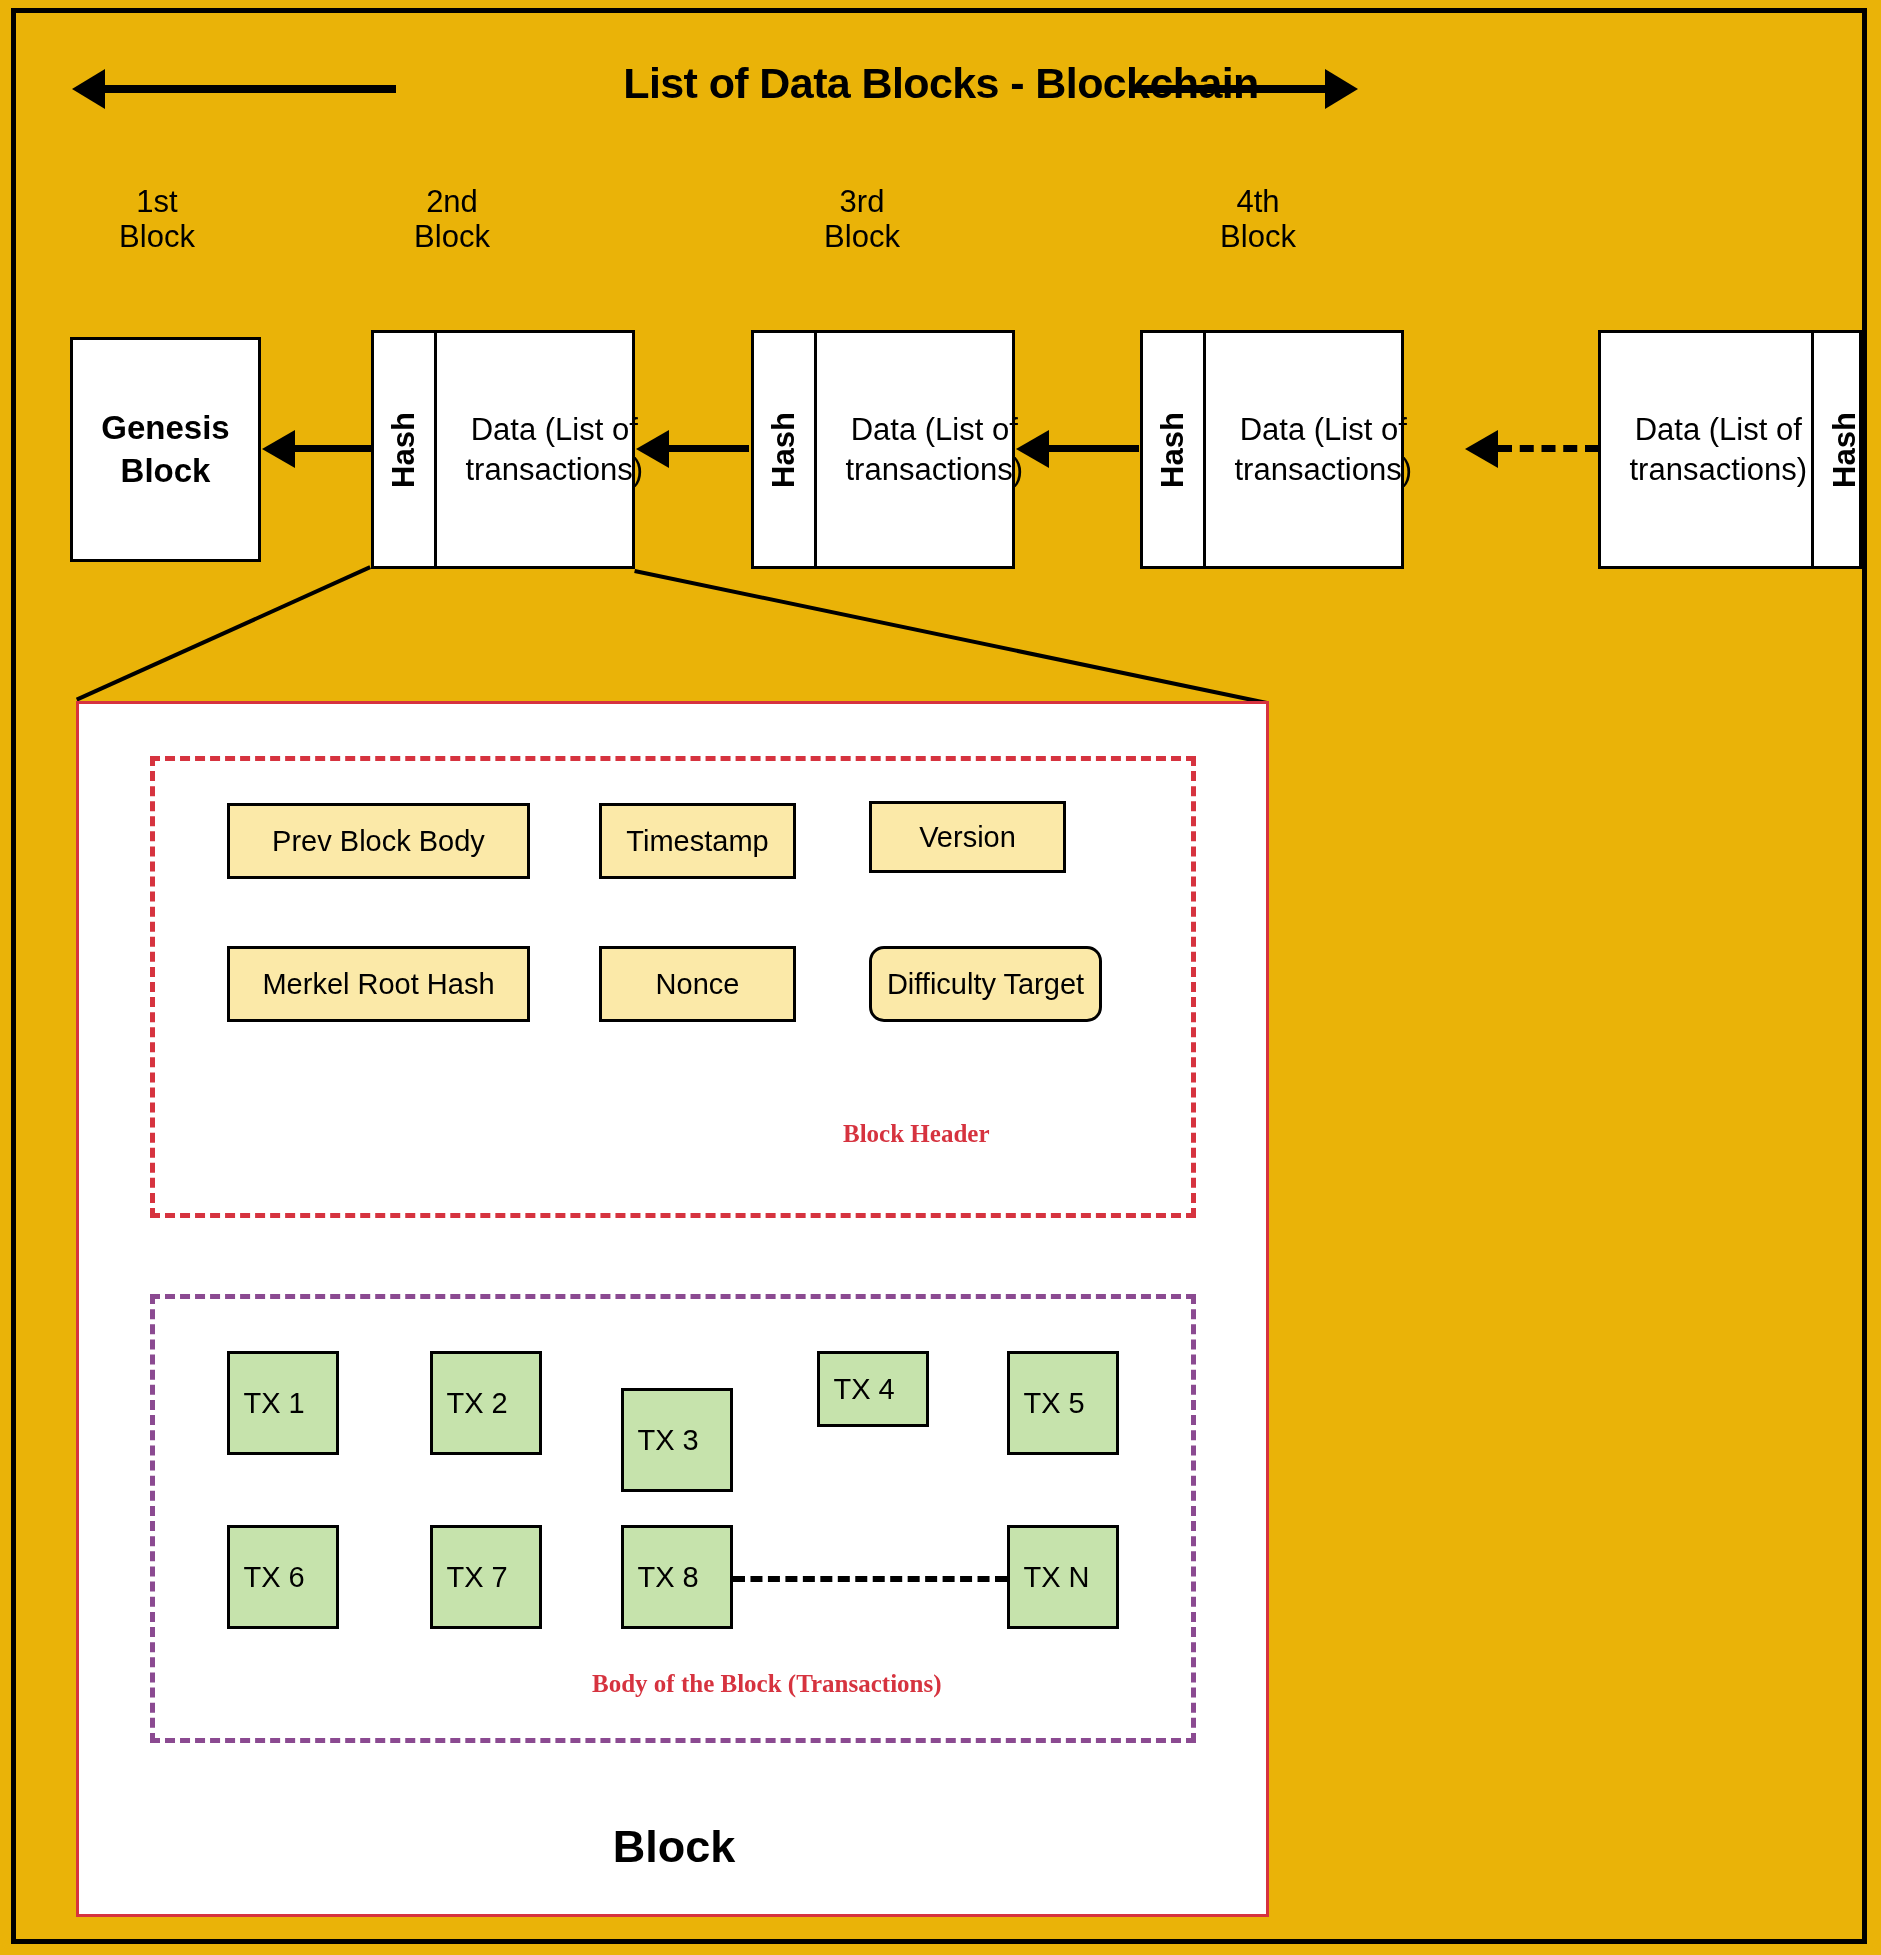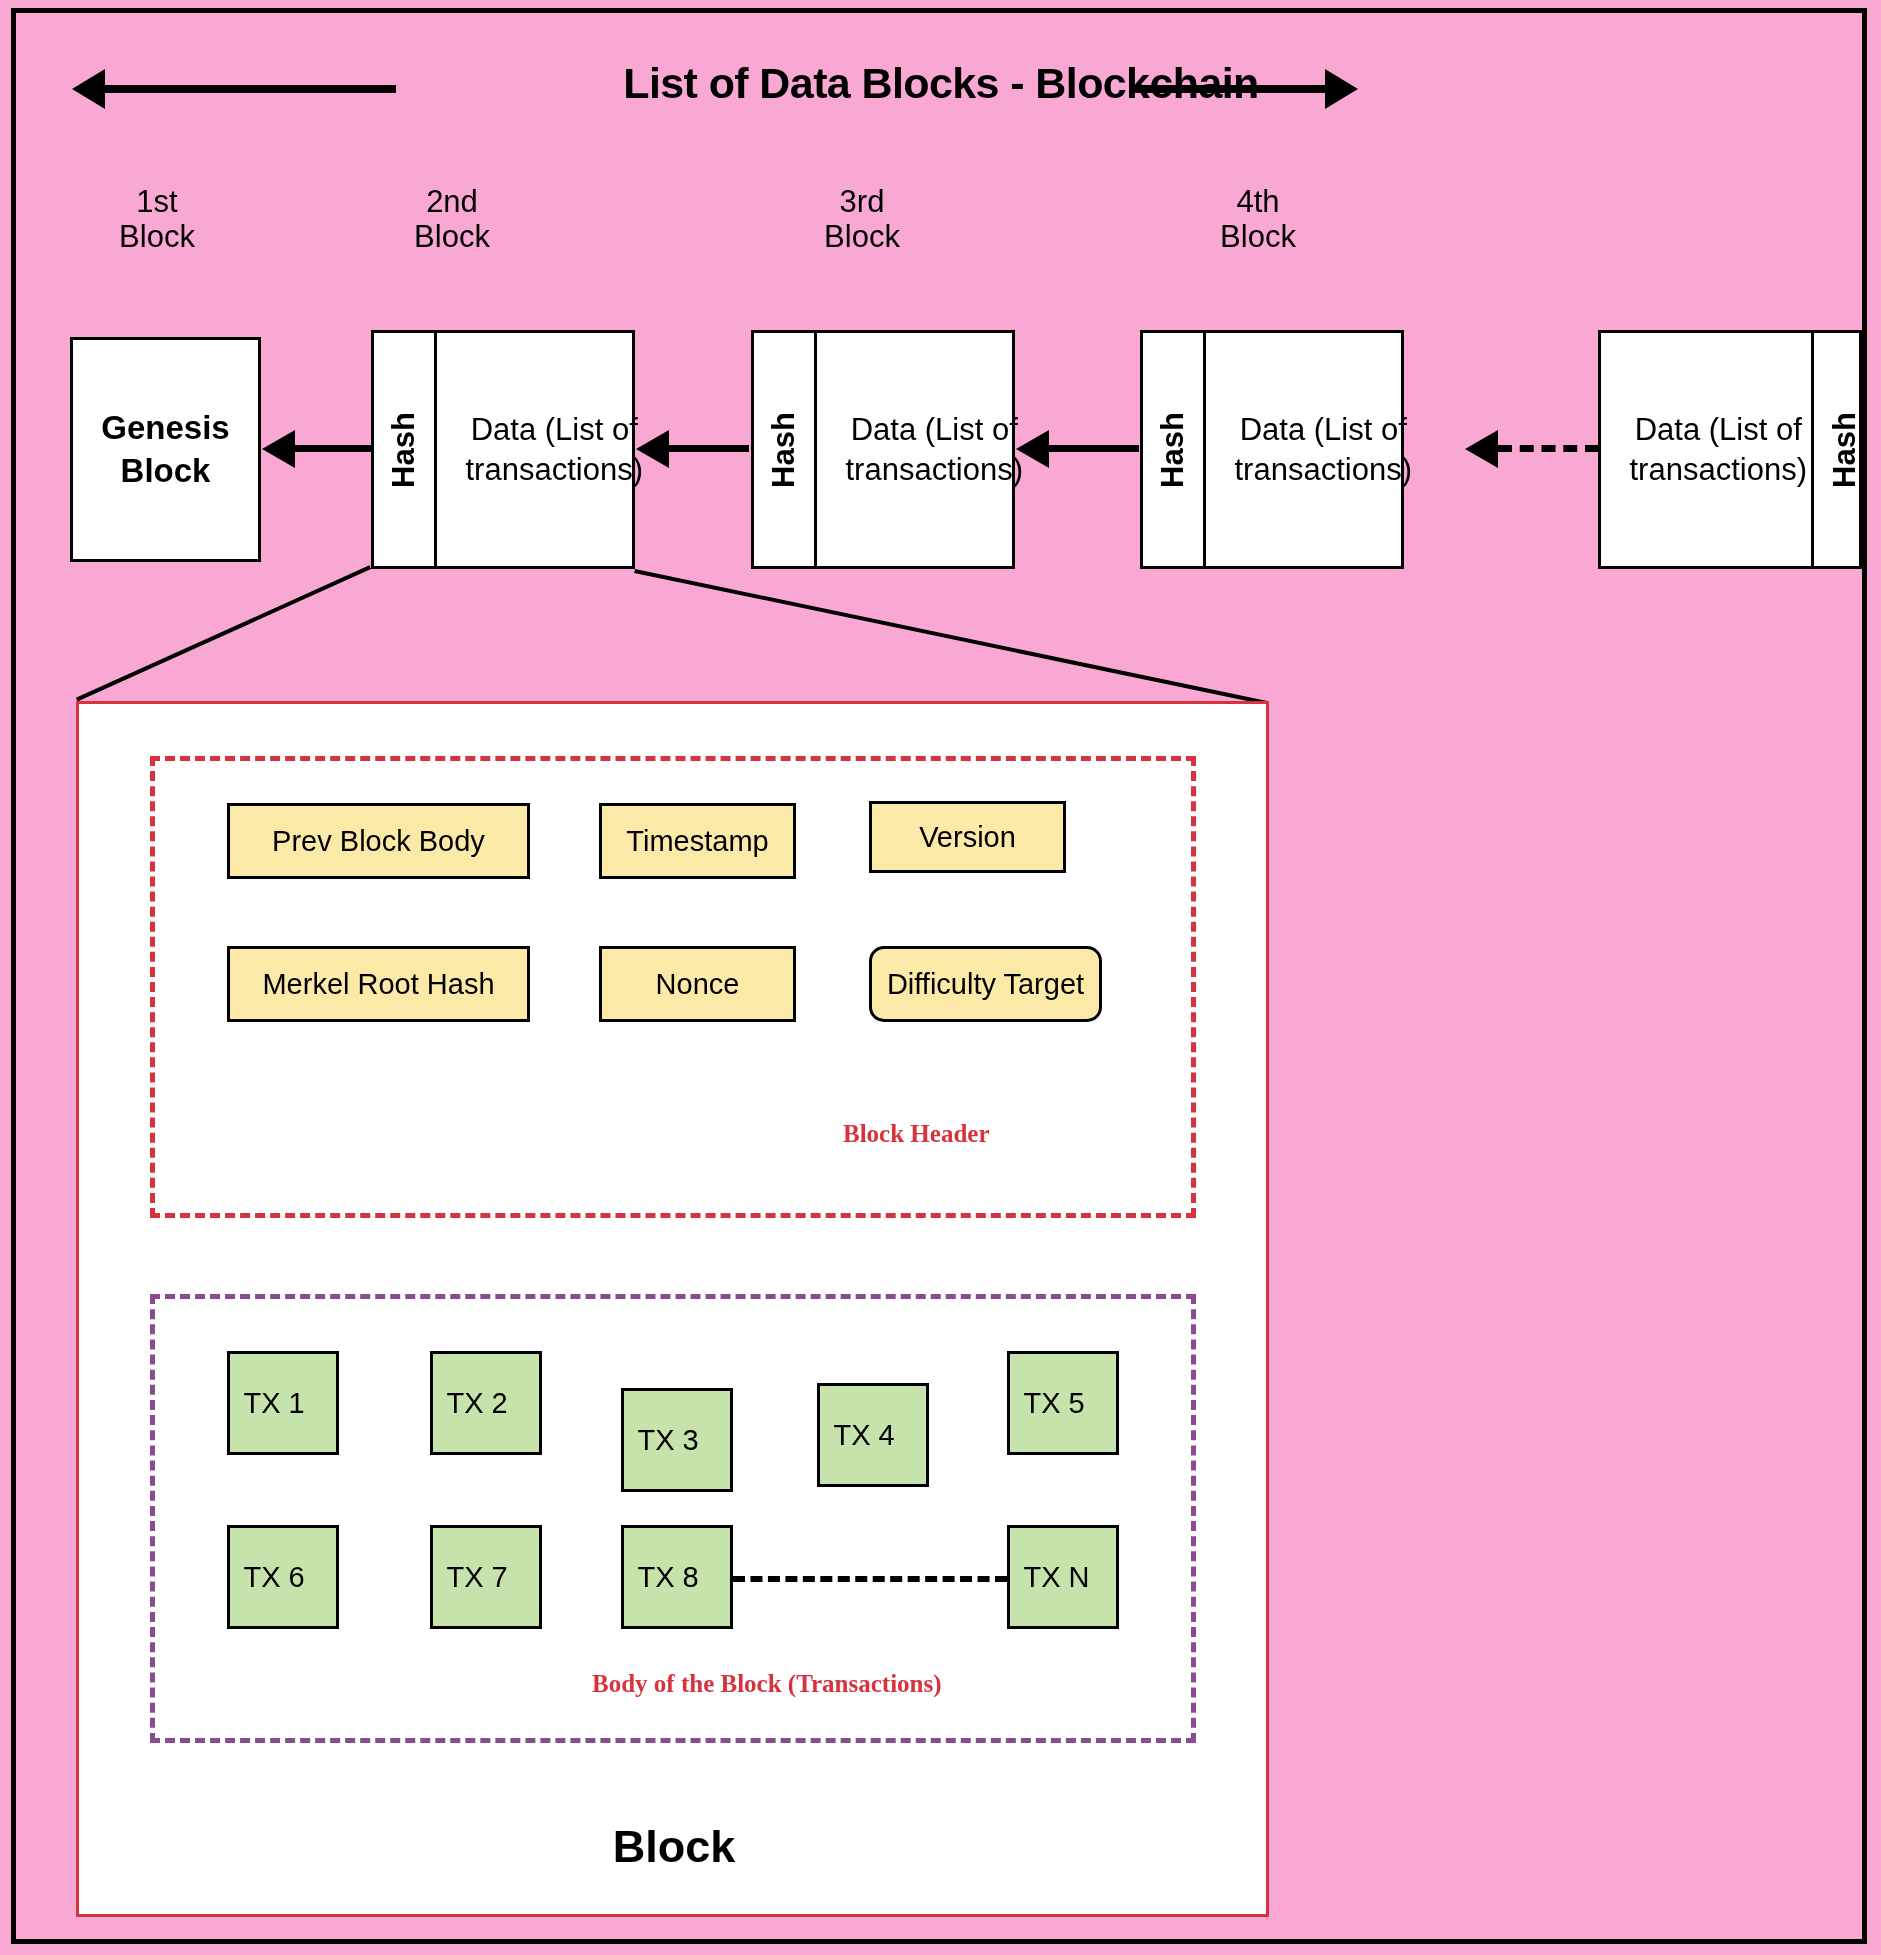--- a/index.html
+++ b/index.html
@@ -2,21 +2,21 @@
 <html style="font-size:9px"><head>
 <meta charset="utf-8">
 <style>
   html, body { margin:0; padding:0; background:#ffffff; }
   body { font-family: "Liberation Sans", sans-serif; }
 
   #stage {
     position: relative;
     width: 1882px;
     height: 1955px;
-    background: #f9a8d4;
+    background: #eab308;
     overflow: hidden;
   }
 
   
   #outer-frame {
     position:absolute;
     left:11.2px; top:7.9px;
     width:1856px; height:1936px;
     border:5px solid #000;
     box-sizing:border-box;
@@ -334,21 +334,21 @@
 
       <div class="tx-chip" style="left:72px; top:52px; width:112px; height:104px;">
         <span>TX 1</span>
       </div>
       <div class="tx-chip" style="left:275px; top:52px; width:112px; height:104px;">
         <span>TX 2</span>
       </div>
       <div class="tx-chip" style="left:466px; top:52px; width:112px; height:104px;margin-top:37px;">
         <span>TX 3</span>
       </div>
-      <div class="tx-chip" style="left:662px; top:52px; width:112px; height:104px;margin-top:32px;">
+      <div class="tx-chip" style="left:662px; top:52px; width:112px; height:76px;">
         <span>TX 4</span>
       </div>
       <div class="tx-chip" style="left:852px; top:52px; width:112px; height:104px;">
         <span>TX 5</span>
       </div>
 
       <div class="tx-chip" style="left:72px; top:226px; width:112px; height:104px;">
         <span>TX 6</span>
       </div>
       <div class="tx-chip" style="left:275px; top:226px; width:112px; height:104px;">

